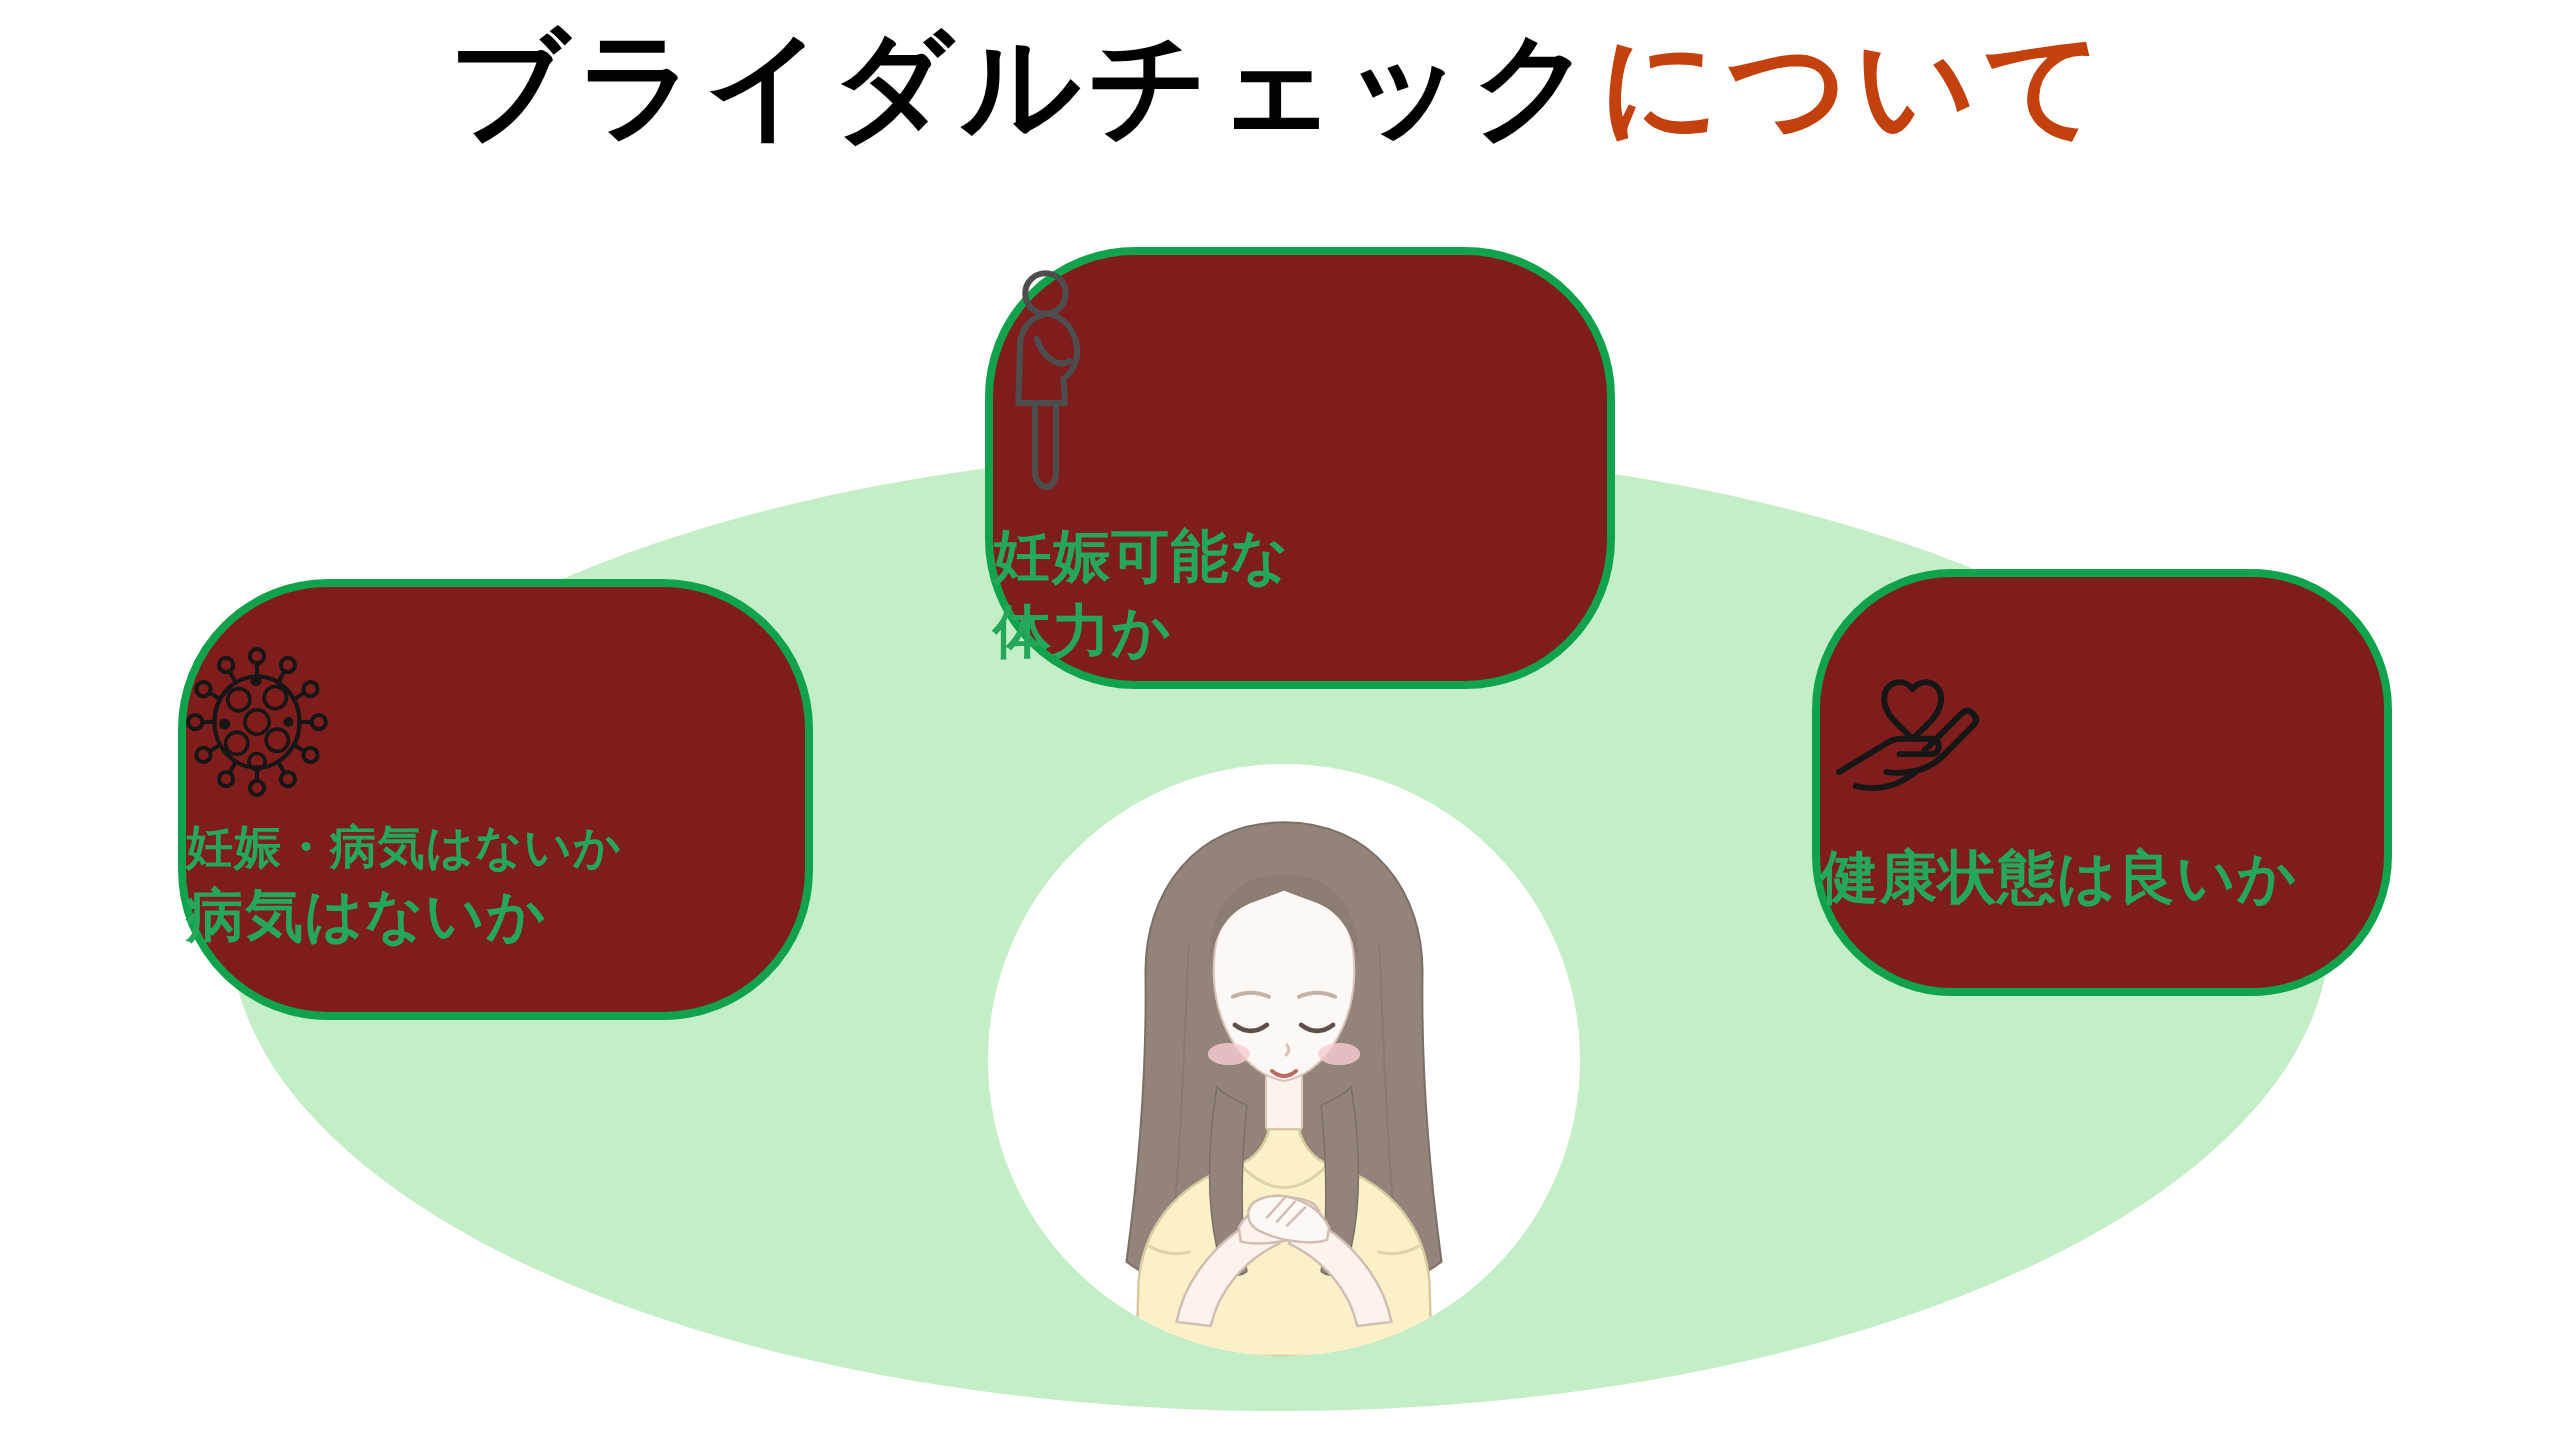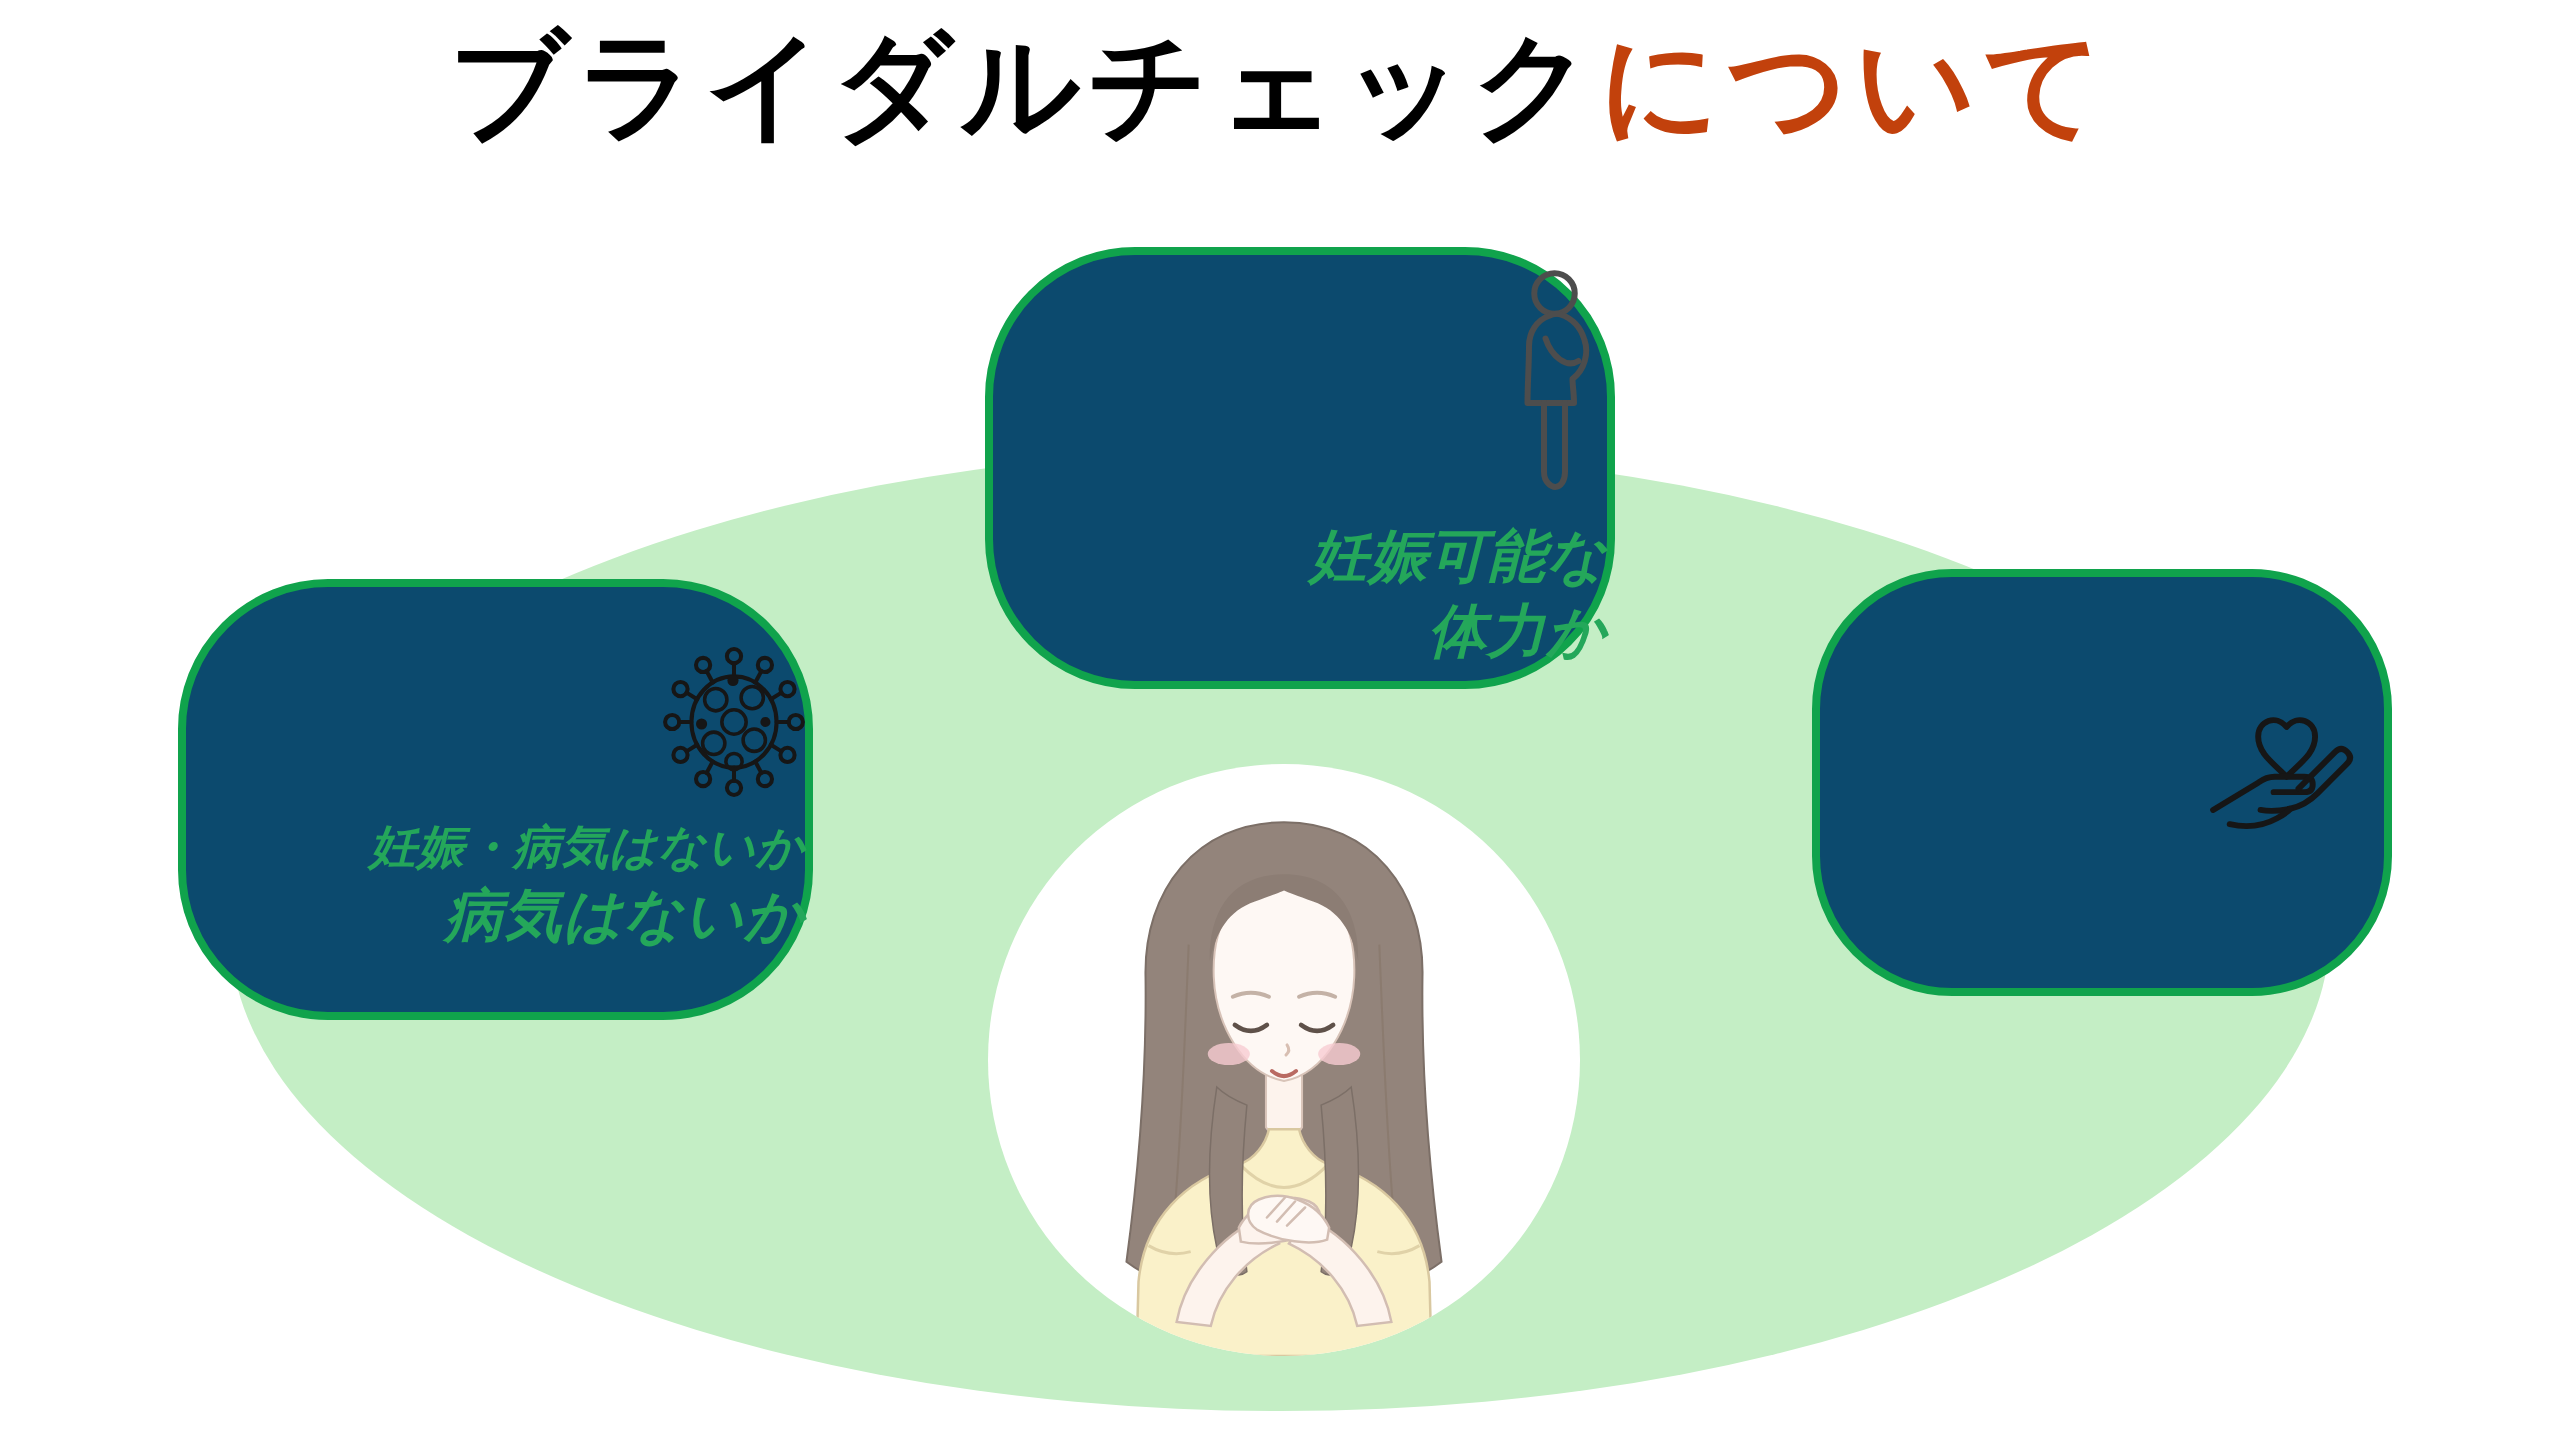--- a/index.html
+++ b/index.html
@@ -21,25 +21,24 @@
     background:#C4EEC5;border-radius:50%;z-index:1;
   }
   
   .portrait{
     position:absolute;left:988px;top:764px;width:592px;height:592px;
     background:#ffffff;border-radius:50%;z-index:2;overflow:hidden;
   }
   .portrait svg{display:block;width:100%;height:100%;}
   
   .card{
-    position:absolute;z-index:3;background:#0c4a6e;
+    position:absolute;z-index:3;background:#7f1d1d;
     border:8px solid #10A34C;border-radius:150px;
-    display:flex;flex-direction:column;align-items:flex-end;justify-content:center;
+    display:flex;flex-direction:column;align-items:flex-start;justify-content:center;
     box-sizing:border-box;
-    font-style:italic;
   }
   .card-left{left:178px;top:579px;width:635px;height:441px;}
   .card-top{left:985px;top:247px;width:630px;height:442px;}
   .card-right{left:1812px;top:569px;width:580px;height:427px;border-radius:140px;}
   .card-text{
     color:#24A75A;font-weight:800;text-align:center;line-height:1.3;
     letter-spacing:0.02em;white-space:nowrap;
   }
   .t-main{font-size:58px;}
   .t-small{font-size:47px;}
@@ -158,15 +157,16 @@
     <div class="card-text t-main">体力か</div>
   </div>
 
   <div class="card card-right">
     <svg class="icon" width="190" height="166" viewBox="0 0 160 140" fill="none" stroke="#161616" stroke-width="5" stroke-linecap="round" stroke-linejoin="round">
       <path d="M78 74 C66 62 54 54 54 40 C54 27 69 21 78 32 C87 21 102 27 102 40 C102 54 90 62 78 74 Z"></path>
       <path d="M16 102 L54 79 Q61 74 68 74 L93 74 Q100 74 100 80.5 Q100 87 93 87 L67 87"></path>
       <path d="M88 84 L119 53 Q124 48 129 53 Q134 58 129 63 L104 88 Q94 98 81 101 Q67 104 56 102"></path>
       <path d="M30 114 Q52 119 70 109 Q79 104 81 101"></path>
     </svg>
+    <div class="card-text t-main">健康状態は良いか</div>
   </div>
 
 </div>
 
 </body></html>

